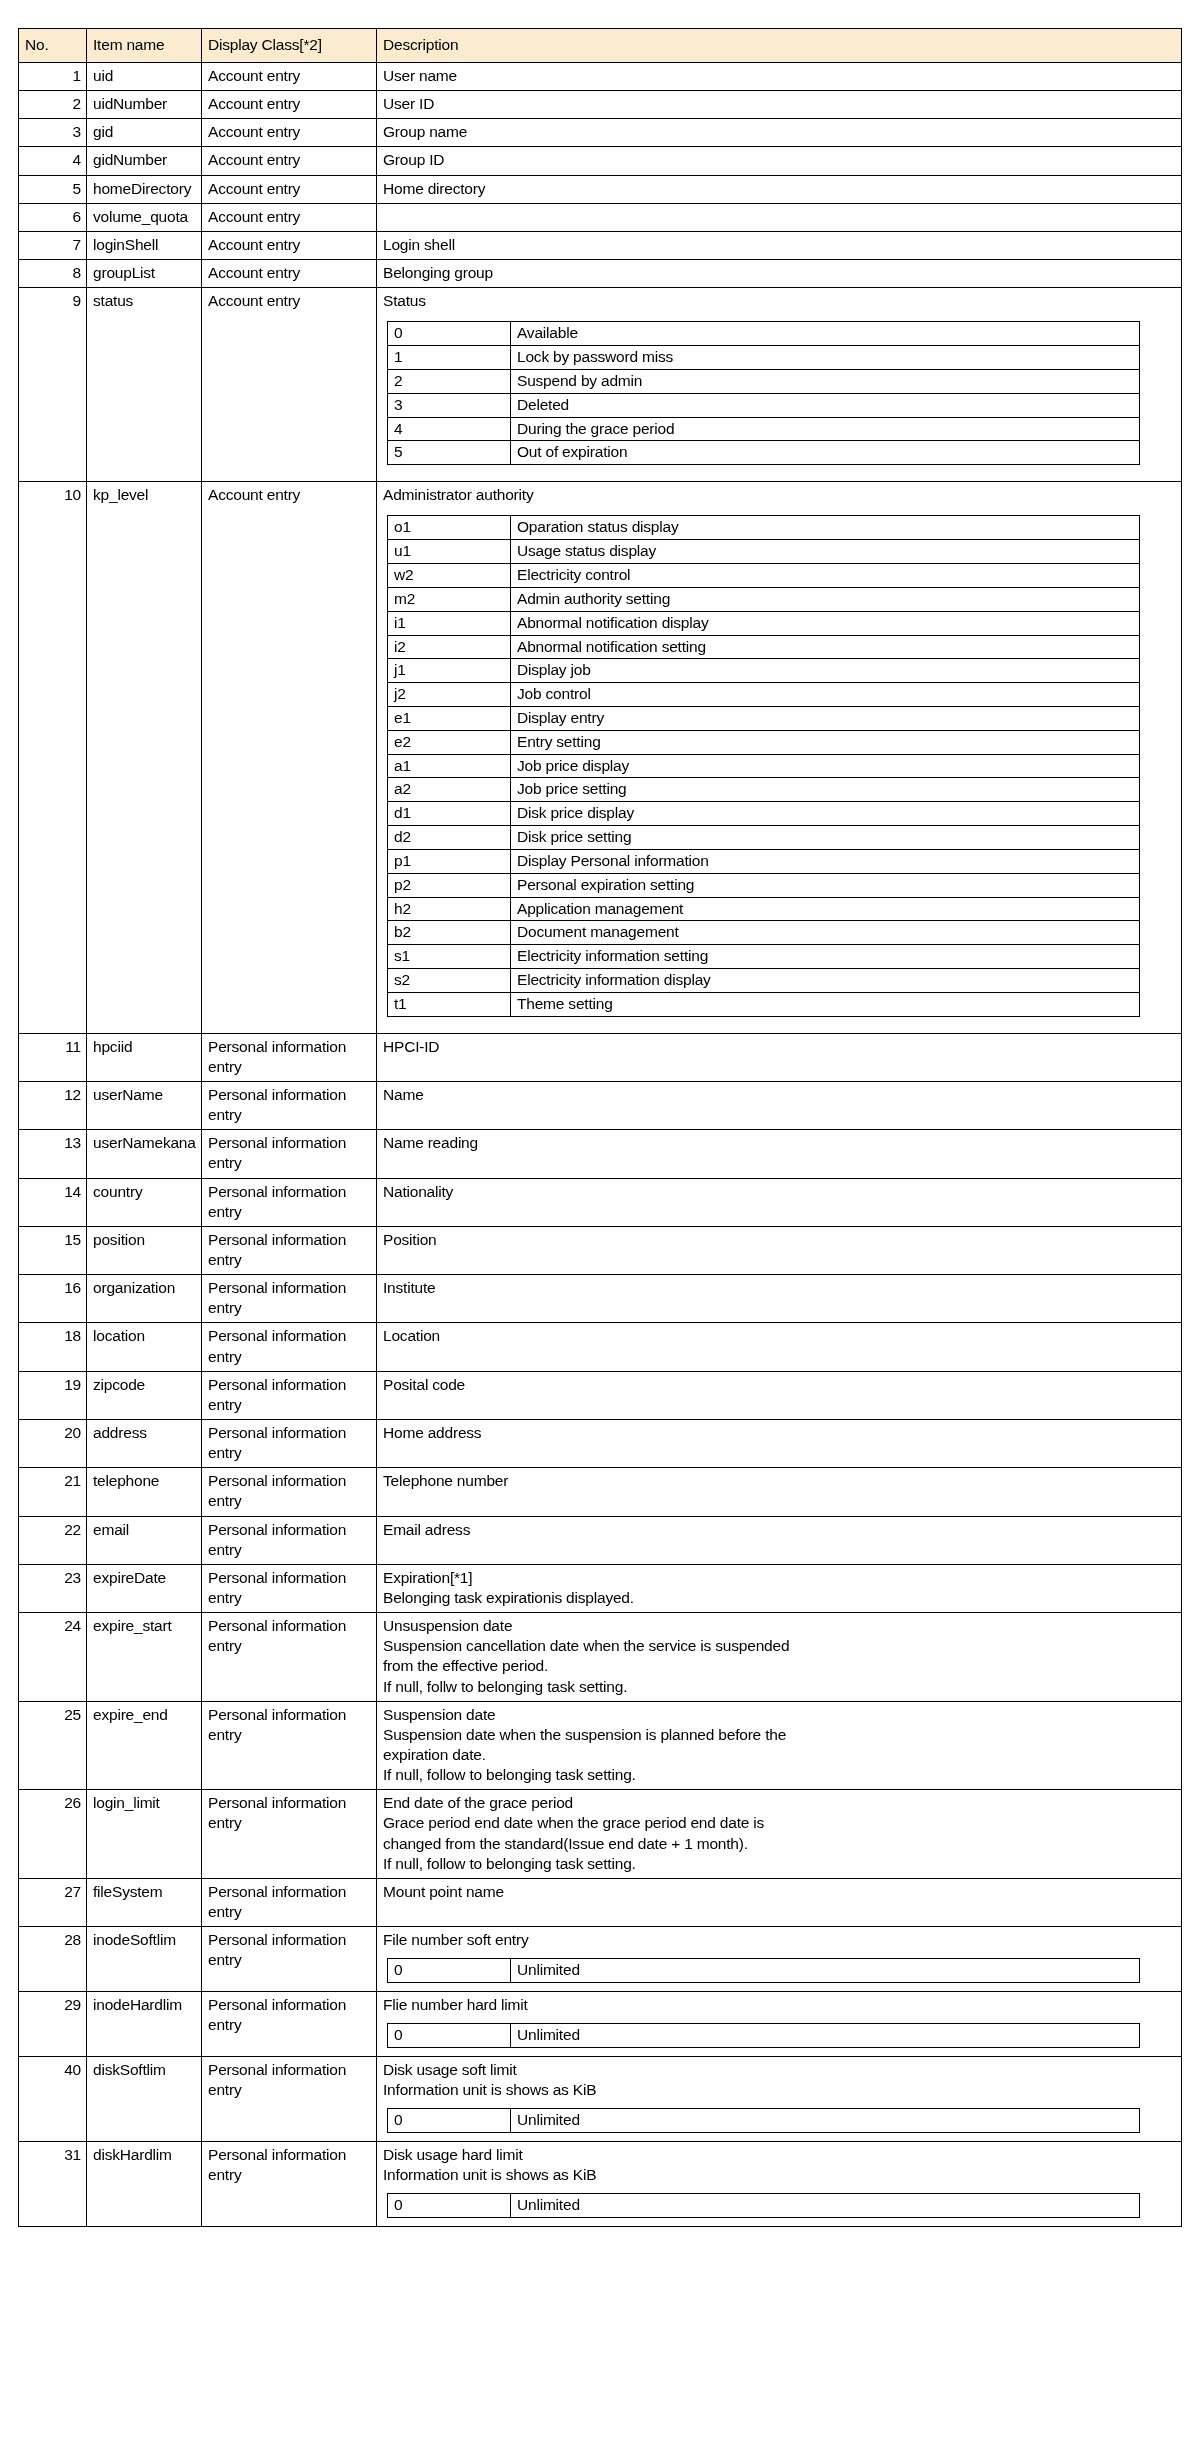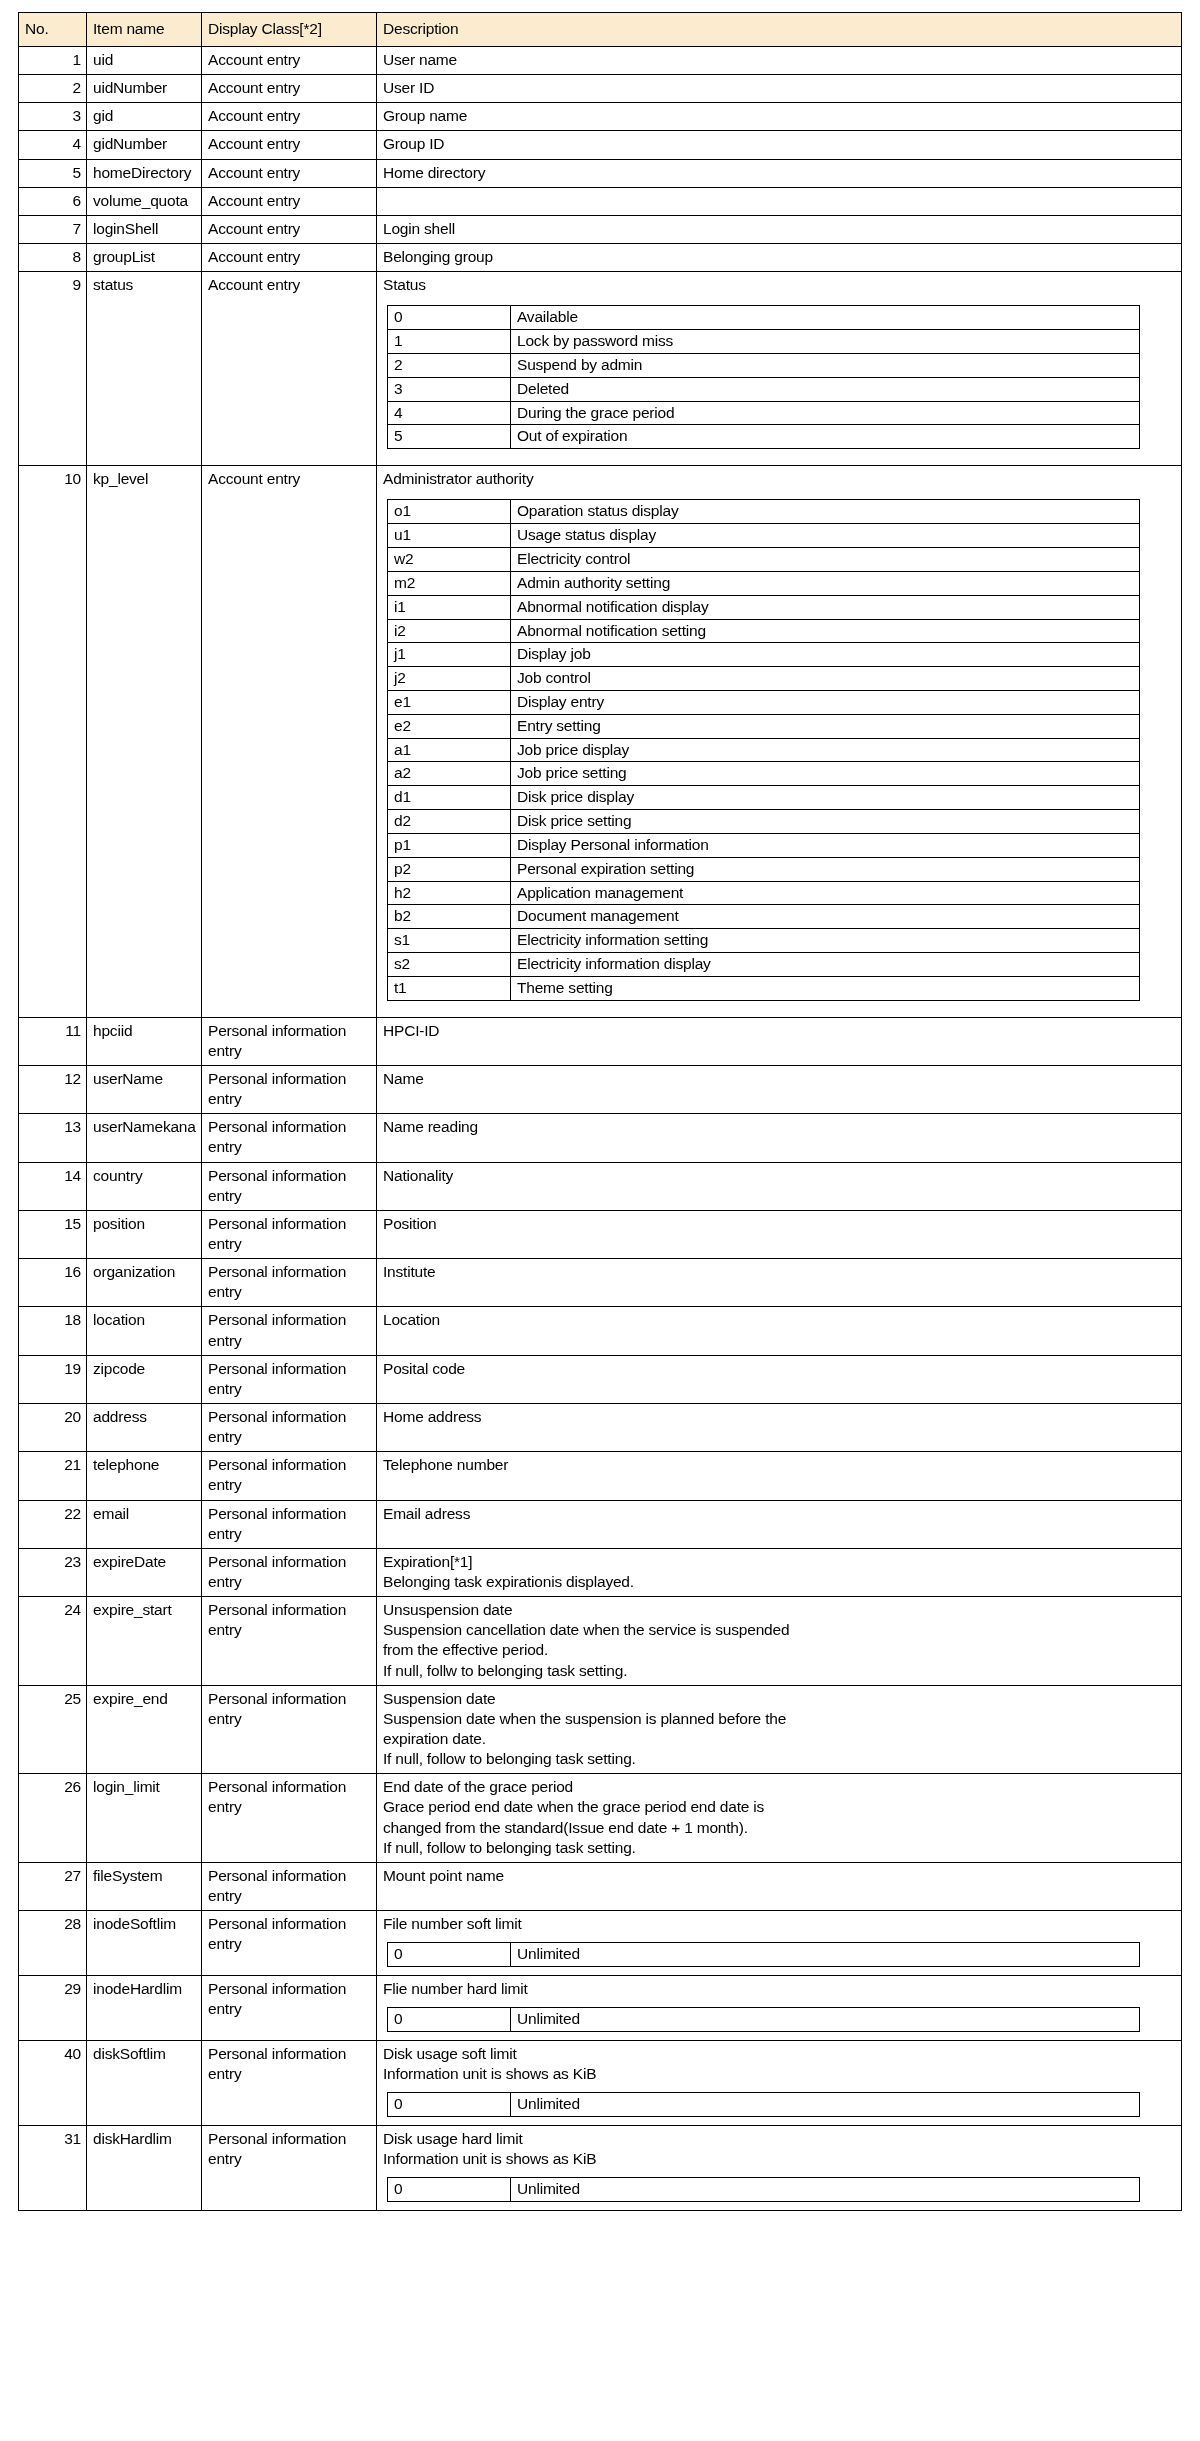--- a/index.html
+++ b/index.html
@@ -10,21 +10,21 @@
   body {
     width: 1200px;
     font-family: "Liberation Sans", sans-serif;
     color: #000000;
     -webkit-font-smoothing: antialiased;
   }
   .page {
     width: 1200px;
     min-height: 2441px;
     box-sizing: border-box;
-    padding: 12px 20px 20px 18px;
+    padding: 28px 20px 20px 18px;
     background: #ffffff;
   }
   table.spec {
     border-collapse: collapse;
     width: 1163px;
     table-layout: fixed;
     border: 1.5px solid #000;
   }
   table.spec col.c-no    { width: 68px; }
   table.spec col.c-item  { width: 115px; }
@@ -441,21 +441,21 @@
           <td>Personal information entry</td>
           <td class="desc">
             <div class="desc-lines">Mount point name</div>
           </td>
         </tr>
         <tr>
           <td class="num">28</td>
           <td>inodeSoftlim</td>
           <td>Personal information entry</td>
           <td class="desc">
-            <div class="desc-lines">File number soft limit</div>
+            <div class="desc-lines">File number soft entry</div>
             <table class="opts quota">
               <colgroup>
                 <col class="o-code">
                 <col class="o-label">
               </colgroup>
               <tbody>
                 <tr>
                   <td>0</td>
                   <td>Unlimited</td>
                 </tr>

